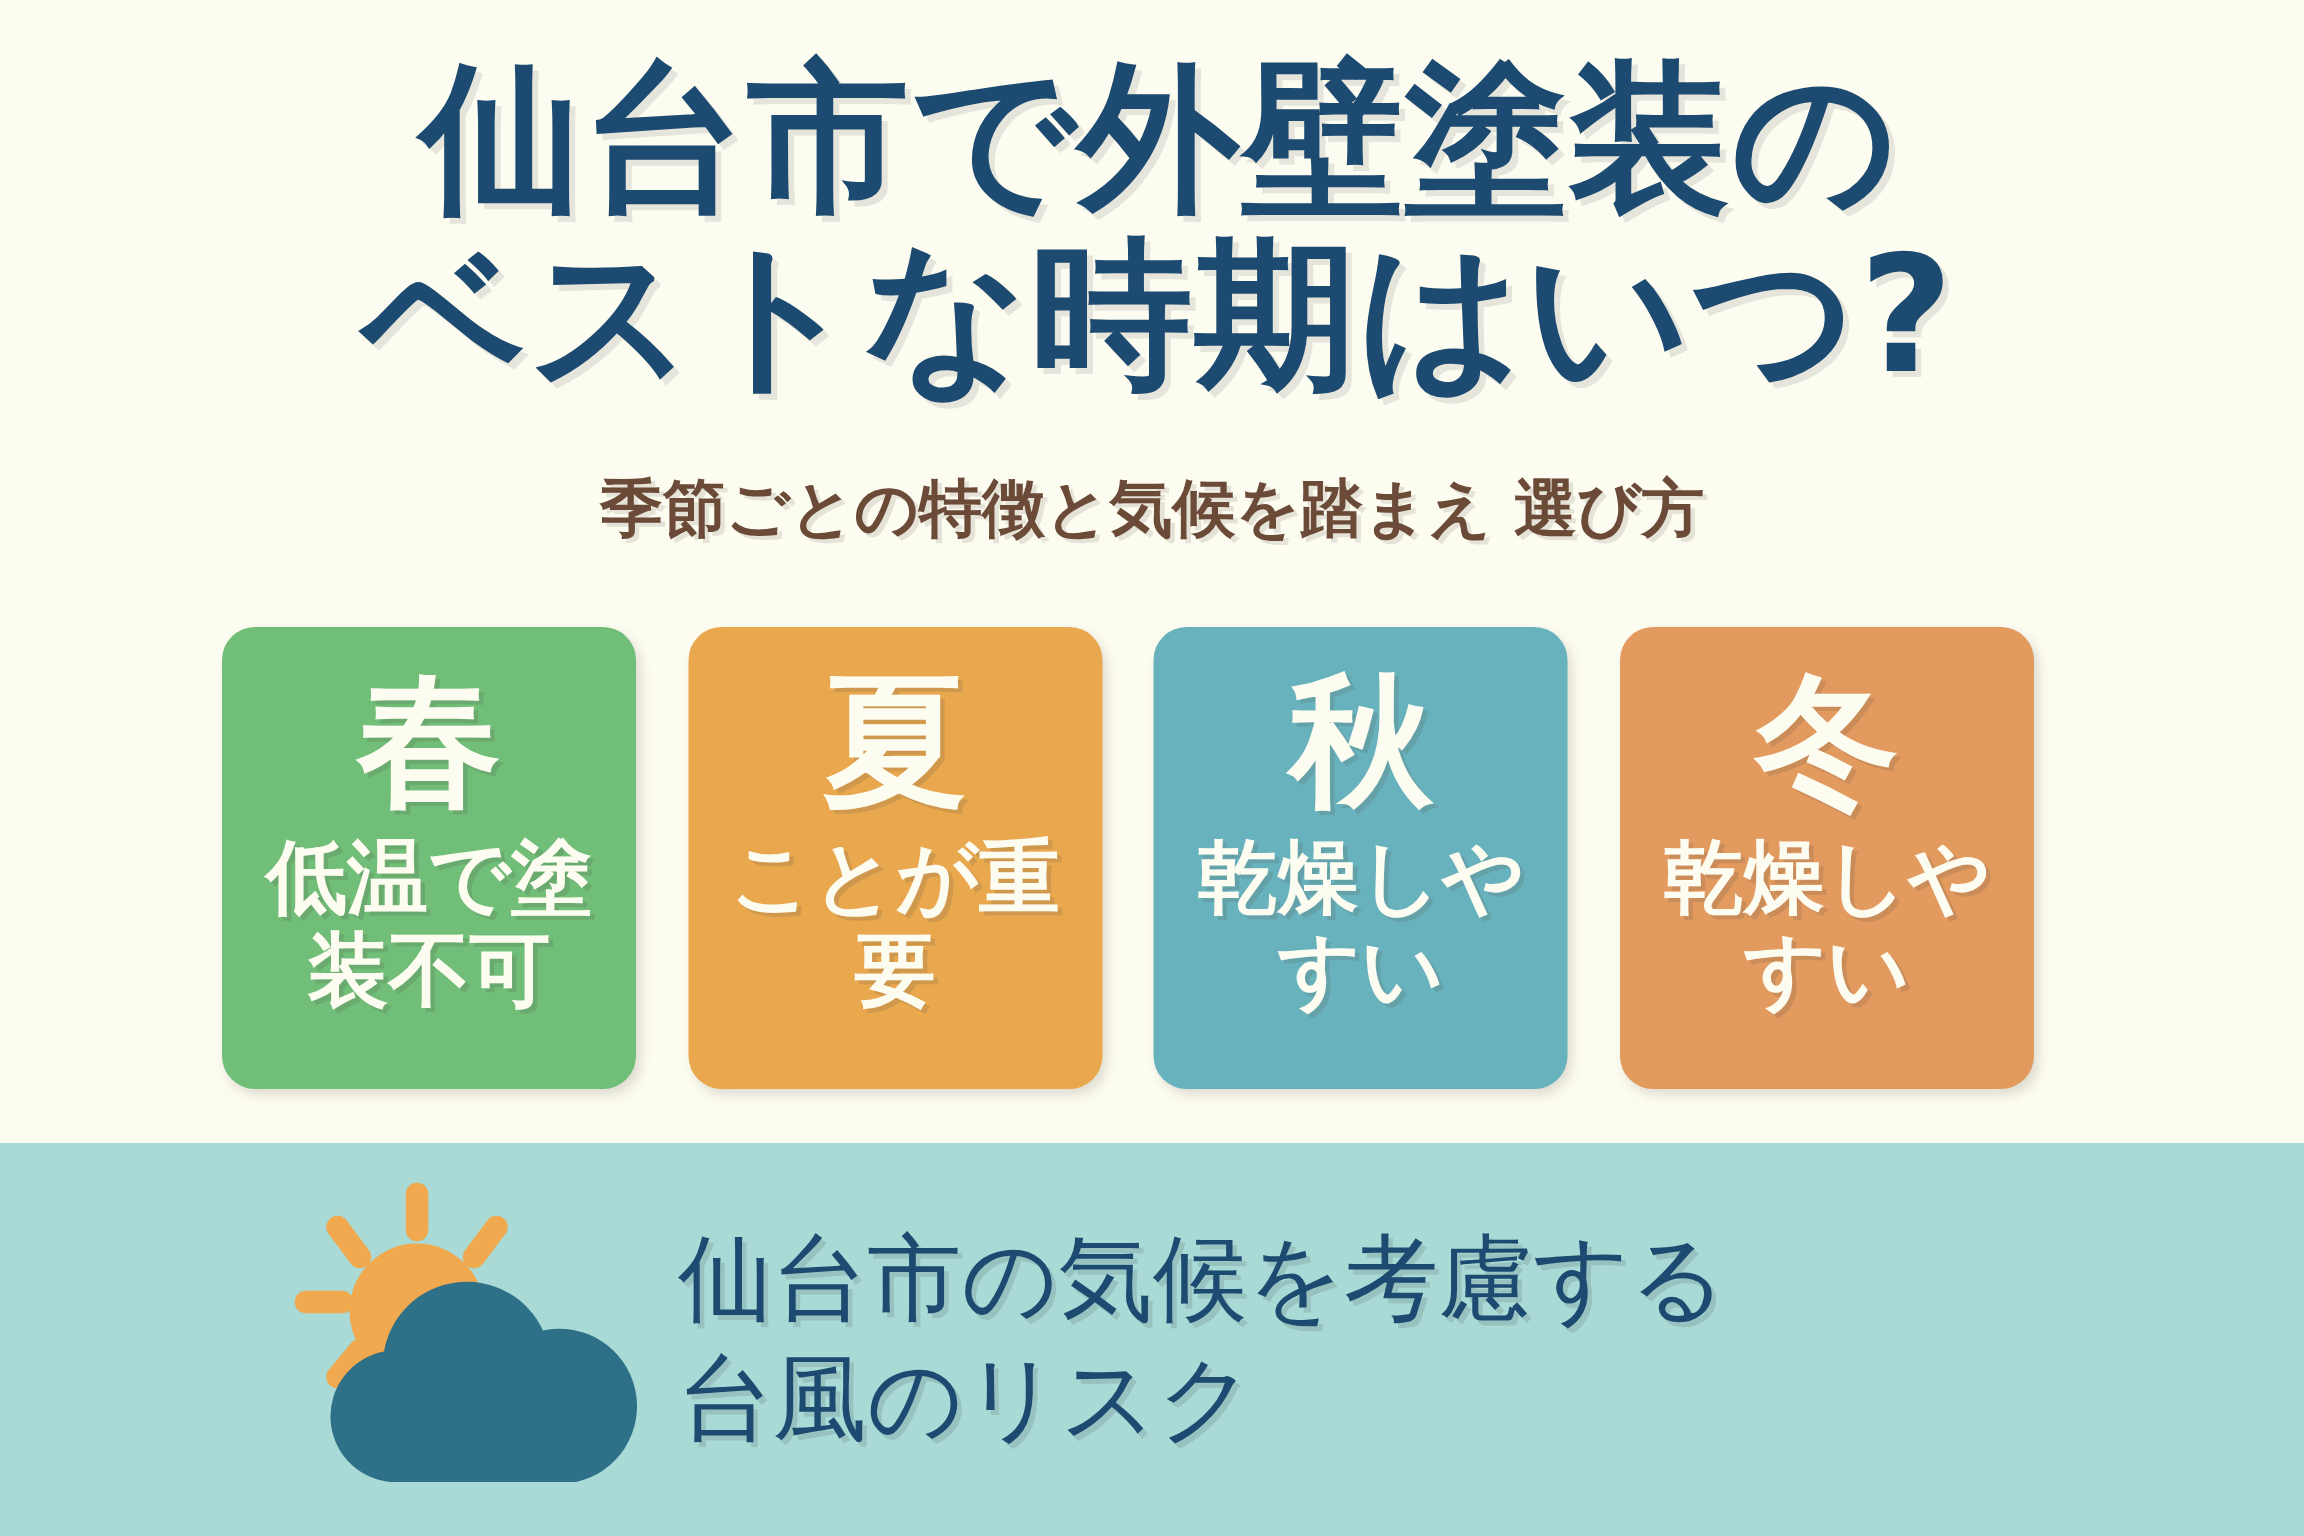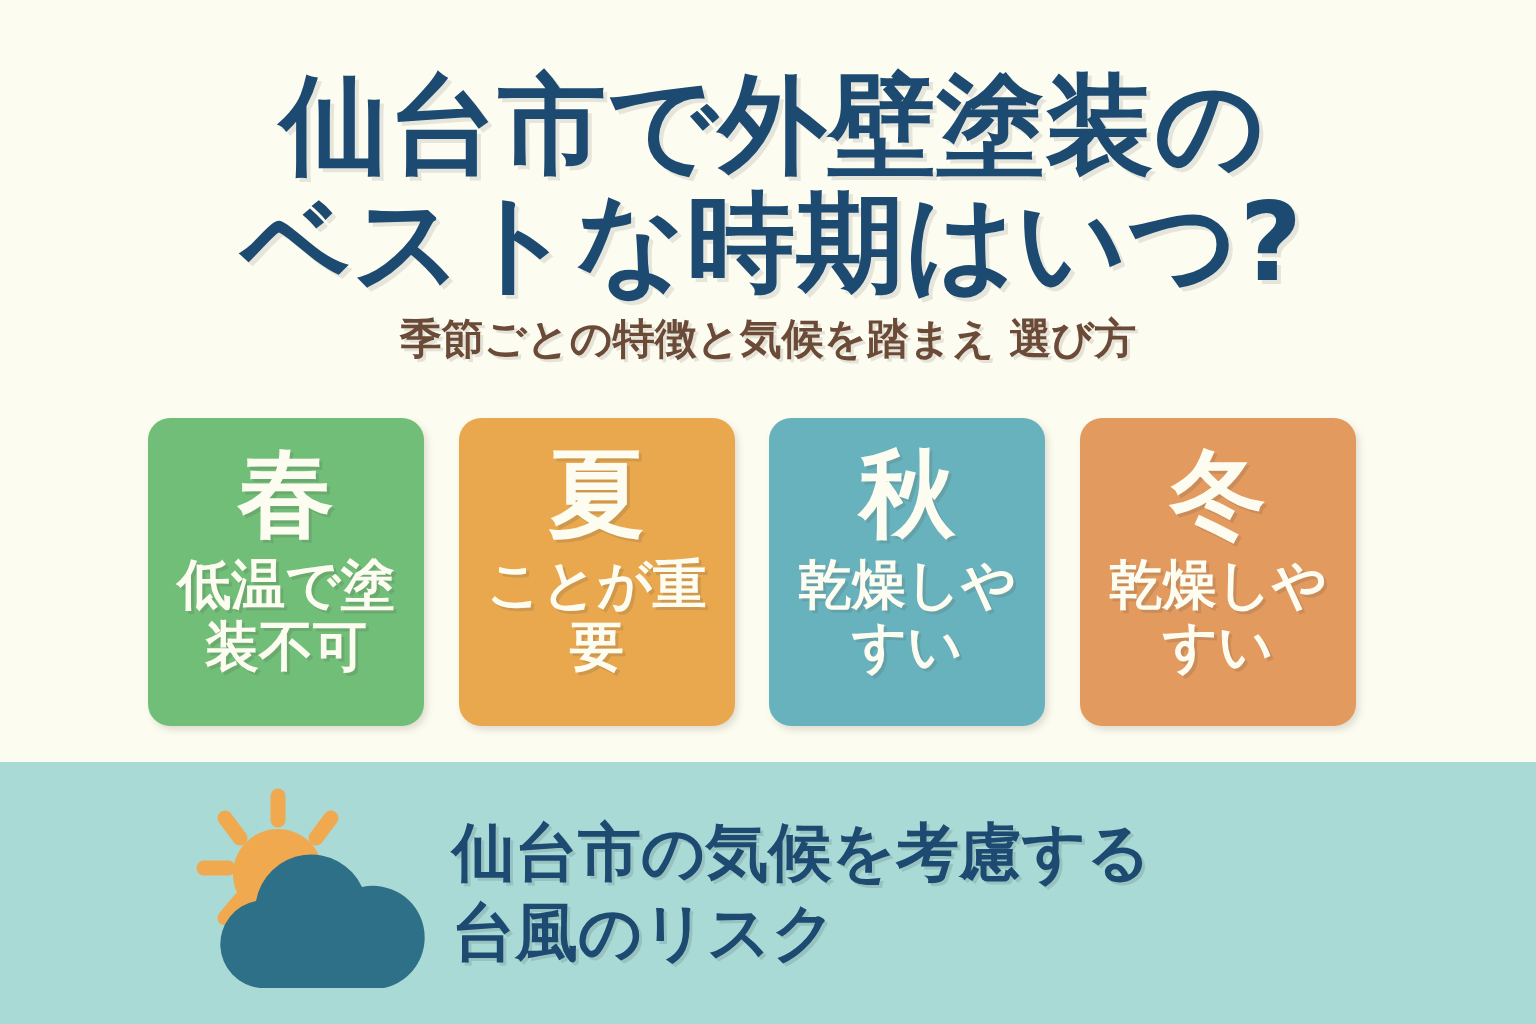--- a/index.html
+++ b/index.html
@@ -32,21 +32,21 @@
   }
   .title-line {
     font-size: 108px;
     line-height: 118px;
     font-weight: 700;
     color: #1c4a70;
     letter-spacing: 1px;
     text-shadow: 4px 4px 0 rgba(150,150,140,0.22);
     white-space: nowrap;
   }
-  .title-line.line1 { padding-left: 10px; margin-top: 32px; }
+  .title-line.line1 { padding-left: 10px; }
   .title-line.line2 { padding-left: 8px; }
 
   .subtitle {
     position: absolute;
     left: 0;
     top: 306px;
     width: 1536px;
     text-align: center;
     font-size: 42px;
     line-height: 66px;
@@ -111,21 +111,21 @@
   .weather-icon {
     margin-left: 182px;
     width: 252px;
     height: 210px;
     flex: none;
   }
   .banner-text {
     margin-left: 18px;
     font-size: 63px;
     line-height: 80px;
-    font-weight: 700;
+    font-weight: 400;
     color: #1c4a70;
     text-shadow: 3px 3px 0 rgba(110,140,140,0.30);
     white-space: nowrap;
   }
 </style>
 </head>
 <body>
 
 <div class="poster">
 

